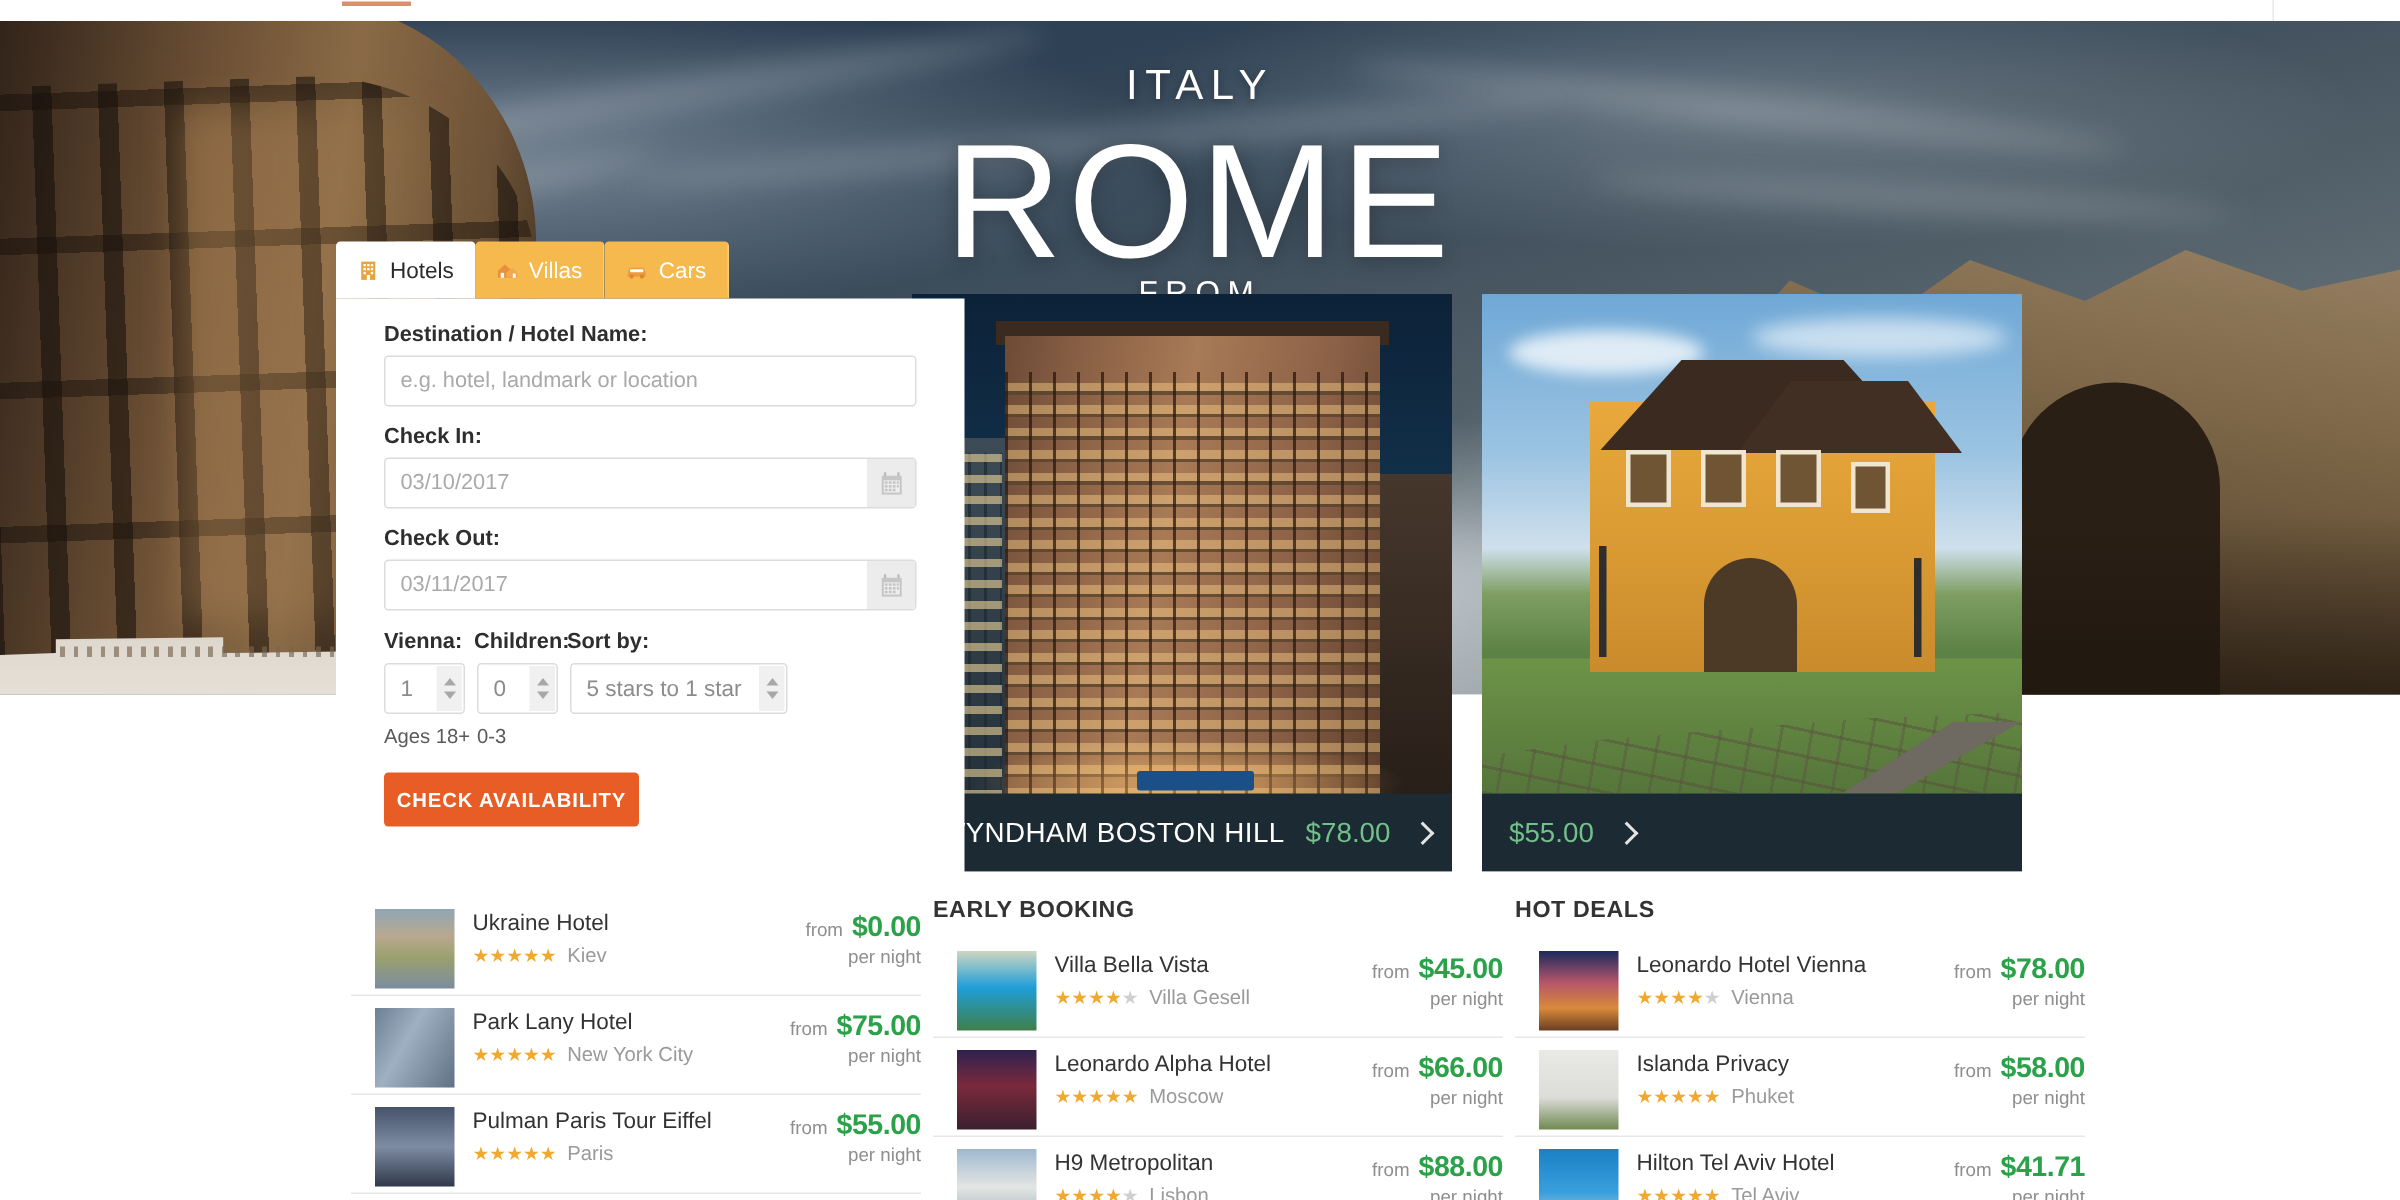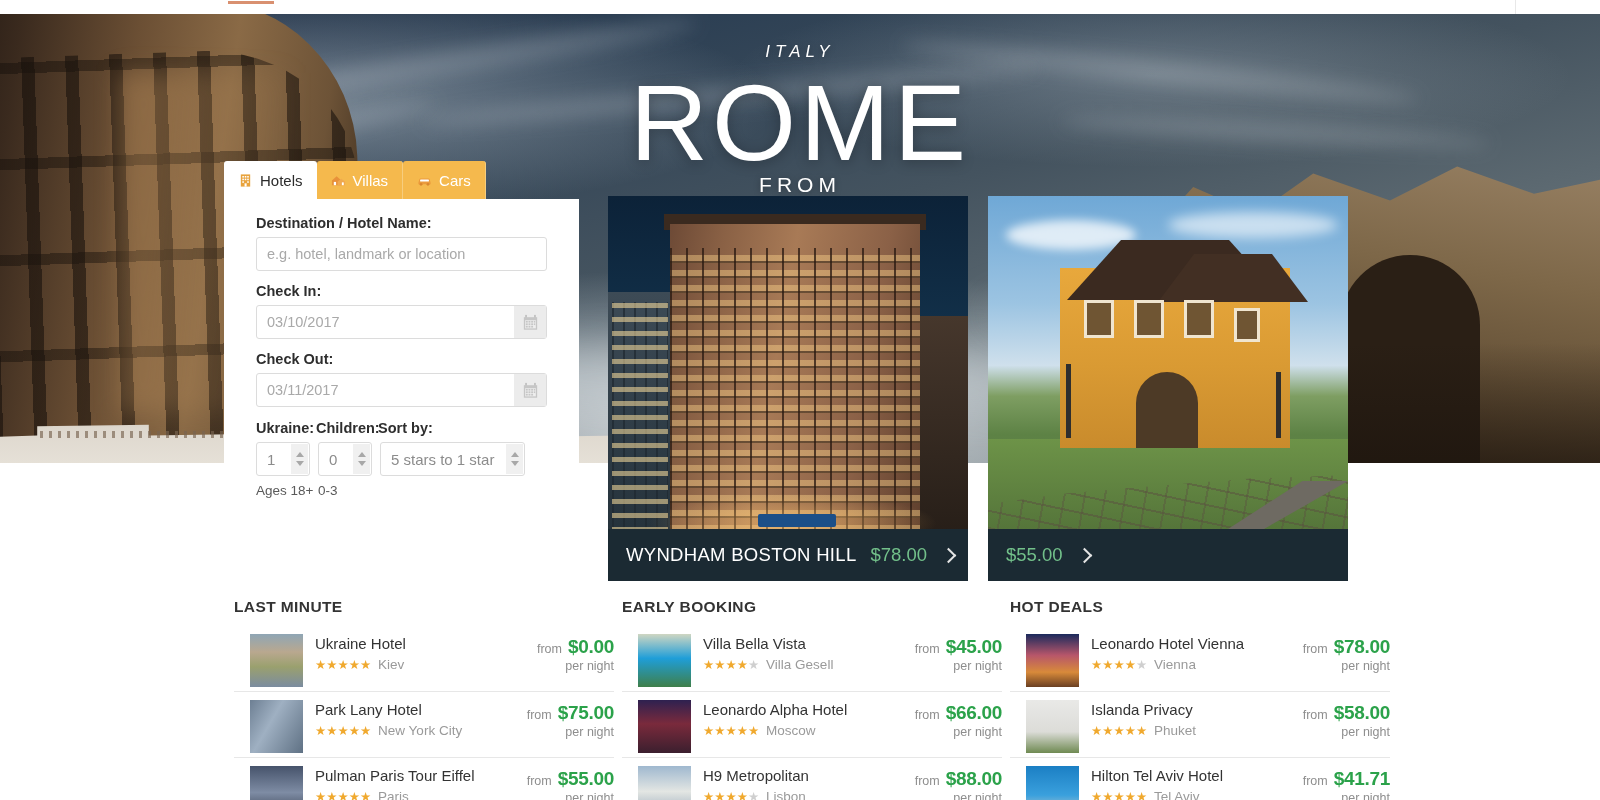--- a/index.html
+++ b/index.html
@@ -83,35 +83,34 @@
     clip-path: polygon(0% 42%, 6% 40%, 6% 26%, 24% 24%, 24% 40%, 40% 38%, 40% 18%, 58% 16%, 58% 40%, 74% 44%, 100% 40%, 100% 100%, 0% 100%);
   }
   .roof-dots {
     position:absolute; left:40px; top:418px; width:300px; height:7px;
     background-image: repeating-linear-gradient(90deg, rgba(120,100,80,.65) 0 3px, rgba(0,0,0,0) 3px 9px);
   }
 
   
   .hero-title { position:absolute; left:0; top:30px; width:1600px; text-align:center; z-index:6; color:#fff; }
   .ht-country {
-    font-size:17px; letter-spacing:5px; font-weight:300; line-height:1;
+    font-size:28px; letter-spacing:5px; font-weight:300; line-height:1;
     text-shadow:0 1px 6px rgba(0,0,0,.35);
-    font-style:italic;
   }
   .ht-city {
     font-size:108px; font-weight:300; letter-spacing:4px; line-height:1.05;
     margin-top:6px; text-shadow:0 2px 14px rgba(0,0,0,.28);
   }
   .ht-from {
     font-size:21px; letter-spacing:5px; font-weight:300; margin-top:-6px;
     text-shadow:0 1px 6px rgba(0,0,0,.35);
   }
 
   
-  .search-wrap { position:absolute; left:224px; top:161px; width:355px; z-index:12; }
+  .search-wrap { position:absolute; left:224px; top:161px; width:419px; z-index:12; }
   .tabs { display:flex; height:38px; }
   .tab {
     display:flex; align-items:center; gap:7px;
     padding:0 14px; height:38px;
     font-size:15px; color:#fff; background:#f5b94d;
     border-right:1px solid #f7cd7e; cursor:pointer;
     border-radius:3px 3px 0 0;
   }
   .tab.active { background:#fff; color:#2b2b2b; border-right:none; }
   .tab .t-ico { display:inline-block; width:15px; height:15px; position:relative; }
@@ -394,21 +393,21 @@
                 <rect x="13.5" y="10.9" width="1.5" height="1.8"></rect>
               <rect x="5.1" y="13.5" width="2" height="1.8"></rect>
                 <rect x="7.9" y="13.5" width="2" height="1.8"></rect>
               <rect x="10.7" y="13.5" width="2" height="1.8"></rect>
             </g>
           </svg>
         </div>
       </div>
 
       <div class="trio-labels">
-        <span>Ukraine:</span>
+        <span>Vienna:</span>
         <span>Children:</span>
         <span>Sort by:</span>
       </div>
 
       <div class="trio-row">
         <div class="spin s-adults">
           <span>1</span>
           <span class="spin-arrows">
             <span class="ar-up"></span>
               <span class="ar-dn"></span>
@@ -428,20 +427,21 @@
               <span class="ar-dn"></span>
           </span>
         </div>
       </div>
 
       <div class="ages-row">
         <span>Ages 18+</span>
         <span>0-3</span>
       </div>
 
+      <button class="btn-check">CHECK AVAILABILITY</button>
     </div>
   </div>
 
   <div class="cards">
 
     <div class="card">
       <div class="photo ph-wyn">
         <div class="wyn-left"></div>
         <div class="wyn-left-w"></div>
         <div class="wyn-right"></div>
@@ -479,21 +479,20 @@
       <div class="capbar">
         <span class="cap-price">$55.00</span>
         <span class="chev"></span>
       </div>
     </div>
   </div>
 
   <div class="deals">
 
     <div class="col c-last">
-      <div class="col-title">LAST MINUTE</div>
       <div class="deal-list">
 
         <div class="deal-row">
           <div class="thumb" style="background:linear-gradient(180deg,#8fa6b5 0%,#b9a88f 34%,#9aa06e 62%,#7b8ca0 100%);"></div>
           <div class="deal-mid">
             <div class="deal-name">Ukraine Hotel</div>
             <div class="deal-sub">
               <span class="stars"><i>★</i><i>★</i><i>★</i><i>★</i><i>★</i></span>
               <span class="deal-city">Kiev</span>
             </div>

